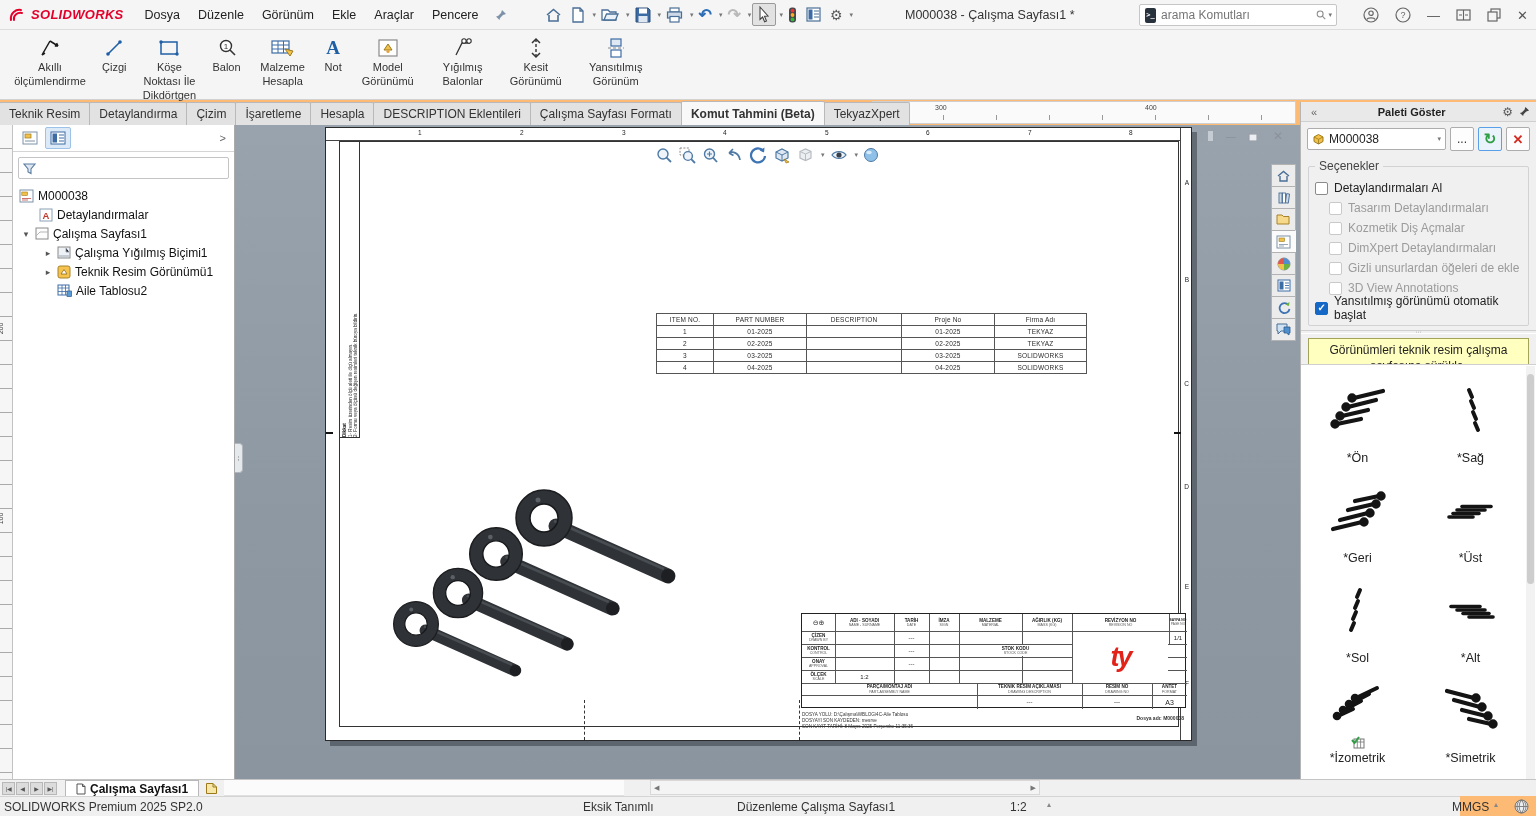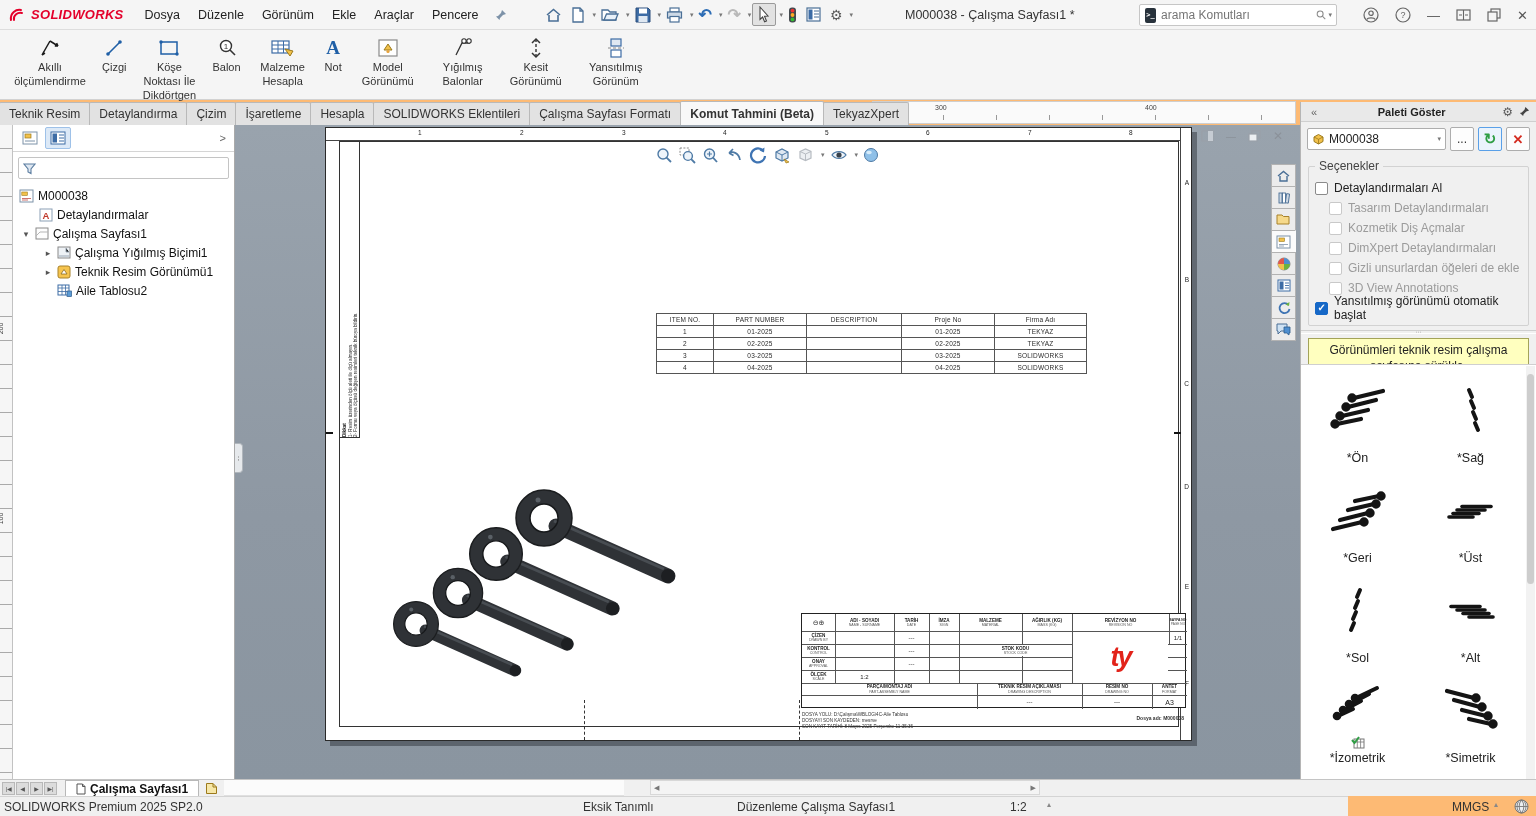--- a/index.html
+++ b/index.html
@@ -121,21 +121,21 @@
   .tp-thumb{position:absolute;left:1px;right:1px;top:8px;height:210px;background:#cdcdcd;border-radius:4px}
 
   
   .sheettabs{position:absolute;left:0;top:779px;width:1536px;height:17px;background:#f0f0f0;border-top:1px solid #c4c4c4;display:flex;align-items:stretch}
   .navbtns{display:flex;align-items:center;gap:1px;padding:1px 2px}
   .nbtn{width:13px;height:13px;background:#dcdcdc;border:1px solid #b8b8b8;color:#555;font-size:6px;display:flex;align-items:center;justify-content:center}
   .stab{display:flex;align-items:center;gap:4px;background:#fff;border:1px solid #b8b8b8;border-bottom:none;padding:0 10px;font-size:12px;font-weight:bold;color:#111;margin-left:6px}
   .addsheet{display:flex;align-items:center;padding:0 6px}
   .tabfill{width:400px;background:#fbfbfb;border-bottom:1px solid #e0e0e0}
   .hscroll{position:absolute;left:650px;top:780px;width:390px;height:15px;background:#f4f4f4;border:1px solid #d8d8d8;display:flex;align-items:center;justify-content:space-between;padding:0 3px;color:#777;font-size:7px}
-  .statusbar{position:absolute;left:0;top:796px;width:1348px;height:20px;background:#f0f0f0;border-top:1px solid #d4d4d4;font-size:12px;color:#333}
+  .statusbar{position:absolute;left:0;top:796px;width:1460px;height:20px;background:#f0f0f0;border-top:1px solid #d4d4d4;font-size:12px;color:#333}
   .sb{position:absolute;top:3px;white-space:nowrap}
 </style>
 </head>
 <body>
 
 <div id="app">
 
   <div class="titlebar">
     <div class="brand">
       <svg width="20" height="16" viewBox="0 0 20 16">
@@ -358,21 +358,21 @@
       <div class="rlabel" style="max-width:72px">Yansıtılmış Görünüm</div>
     </div>
   </div>
 
   <div class="cmdtabs">
     <span class="ctab">Teknik Resim</span>
     <span class="ctab">Detaylandırma</span>
     <span class="ctab">Çizim</span>
     <span class="ctab">İşaretleme</span>
     <span class="ctab">Hesapla</span>
-    <span class="ctab">SOLIDWORKS Eklentileri</span>
+    <span class="ctab">DESCRIPTION Eklentileri</span>
     <span class="ctab">Çalışma Sayfası Formatı</span>
     <span class="ctab active">Komut Tahmini (Beta)</span>
     <span class="ctab">TekyazXpert</span>
   </div>
   <div class="ruler-h">
     <span class="rh-lab" style="left:62px">300</span>
     <span class="rh-lab" style="left:272px">400</span>
     <span class="rh-tick" style="left:17px"></span>
       <span class="rh-tick" style="left:70px"></span>
       <span class="rh-tick" style="left:123px"></span>

